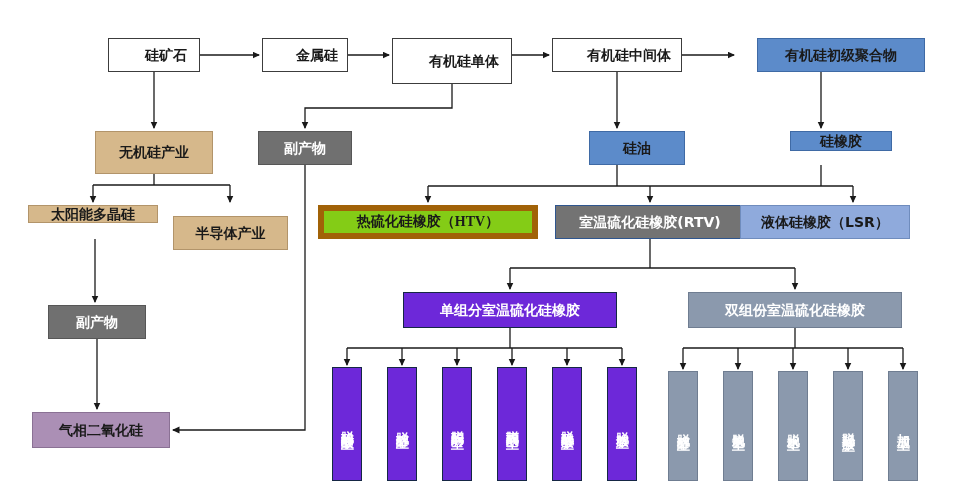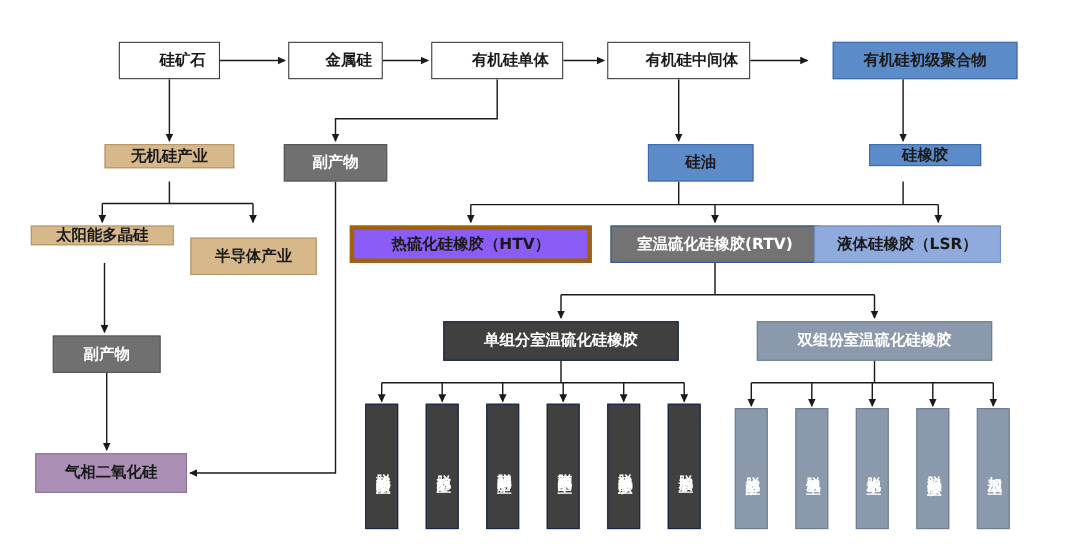--- a/index.html
+++ b/index.html
@@ -24,22 +24,22 @@
     writing-mode:vertical-rl;text-orientation:upright;
     font-weight:bold;font-size:13px;color:#ffffff;
     letter-spacing:2px;box-sizing:border-box;
   }
   .white   {background:#ffffff;border:1px solid #3c3c3c;padding-left:24px;}
   .tan     {background:#d6b88b;border:1px solid #b2946a;}
   .gray    {background:#707070;border:1px solid #565656;color:#ffffff;}
   .blue    {background:#5c8bca;border:1px solid #3f6aa5;margin-left:20px;}
   .bluedeep{background:#737373;border:1px solid #2f568f;color:#ffffff;}
   .bluelite{background:#8faadc;border:1px solid #6f8cbd;}
-  .pink    {background:#8b5cf6;border:4px solid #a16207;}
-  .navy    {background:#404040;border:1px solid #152744;color:#ffffff;}
+  .pink    {background:#84cc16;border:6px solid #a16207;font-family:Liberation Serif, serif;}
+  .navy    {background:#6d28d9;border:1px solid #152744;color:#ffffff;}
   .grayblue{background:#8b99ad;border:1px solid #6f7d91;color:#ffffff;}
   .purple  {background:#ab8fb5;border:1px solid #8a7194;}
 </style>
 </head>
 <body>
 
 <div class="canvas">
 
   <svg class="wires" viewBox="0 0 980 504" xmlns="http://www.w3.org/2000/svg">
     <defs>
@@ -99,25 +99,25 @@
       <line x1="683" y1="348" x2="683" y2="369" marker-end="url(#ah)"></line>
       <line x1="738" y1="348" x2="738" y2="369" marker-end="url(#ah)"></line>
       <line x1="793" y1="348" x2="793" y2="369" marker-end="url(#ah)"></line>
       <line x1="848" y1="348" x2="848" y2="369" marker-end="url(#ah)"></line>
       <line x1="903" y1="348" x2="903" y2="369" marker-end="url(#ah)"></line>
     </g>
   </svg>
 
   <div class="node white" style="left:108px;top:38px;width:92px;height:34px">硅矿石</div>
   <div class="node white" style="left:262px;top:38px;width:86px;height:34px">金属硅</div>
-  <div class="node white" style="left:392px;top:38px;width:120px;height:34px">有机硅单体</div>
+  <div class="node white" style="left:392px;top:38px;width:120px;height:46px">有机硅单体</div>
   <div class="node white" style="left:552px;top:38px;width:130px;height:34px">有机硅中间体</div>
   <div class="node blue" style="left:737px;top:38px;width:168px;height:34px">有机硅初级聚合物</div>
 
-  <div class="node tan" style="left:95px;top:131px;width:118px;height:22px">无机硅产业</div>
+  <div class="node tan" style="left:95px;top:131px;width:118px;height:43px">无机硅产业</div>
   <div class="node gray" style="left:258px;top:131px;width:94px;height:34px">副产物</div>
   <div class="node blue" style="left:569px;top:131px;width:96px;height:34px">硅油</div>
   <div class="node blue" style="left:770px;top:131px;width:102px;height:20px">硅橡胶</div>
 
   <div class="node tan" style="left:28px;top:205px;width:130px;height:18px">太阳能多晶硅</div>
   <div class="node tan" style="left:173px;top:216px;width:115px;height:34px">半导体产业</div>
   <div class="node pink" style="left:318px;top:205px;width:220px;height:34px">热硫化硅橡胶（HTV）</div>
   <div class="node bluedeep" style="left:555px;top:205px;width:190px;height:34px">室温硫化硅橡胶(RTV)</div>
   <div class="node bluelite" style="left:740px;top:205px;width:170px;height:34px">液体硅橡胶（LSR）</div>
 

